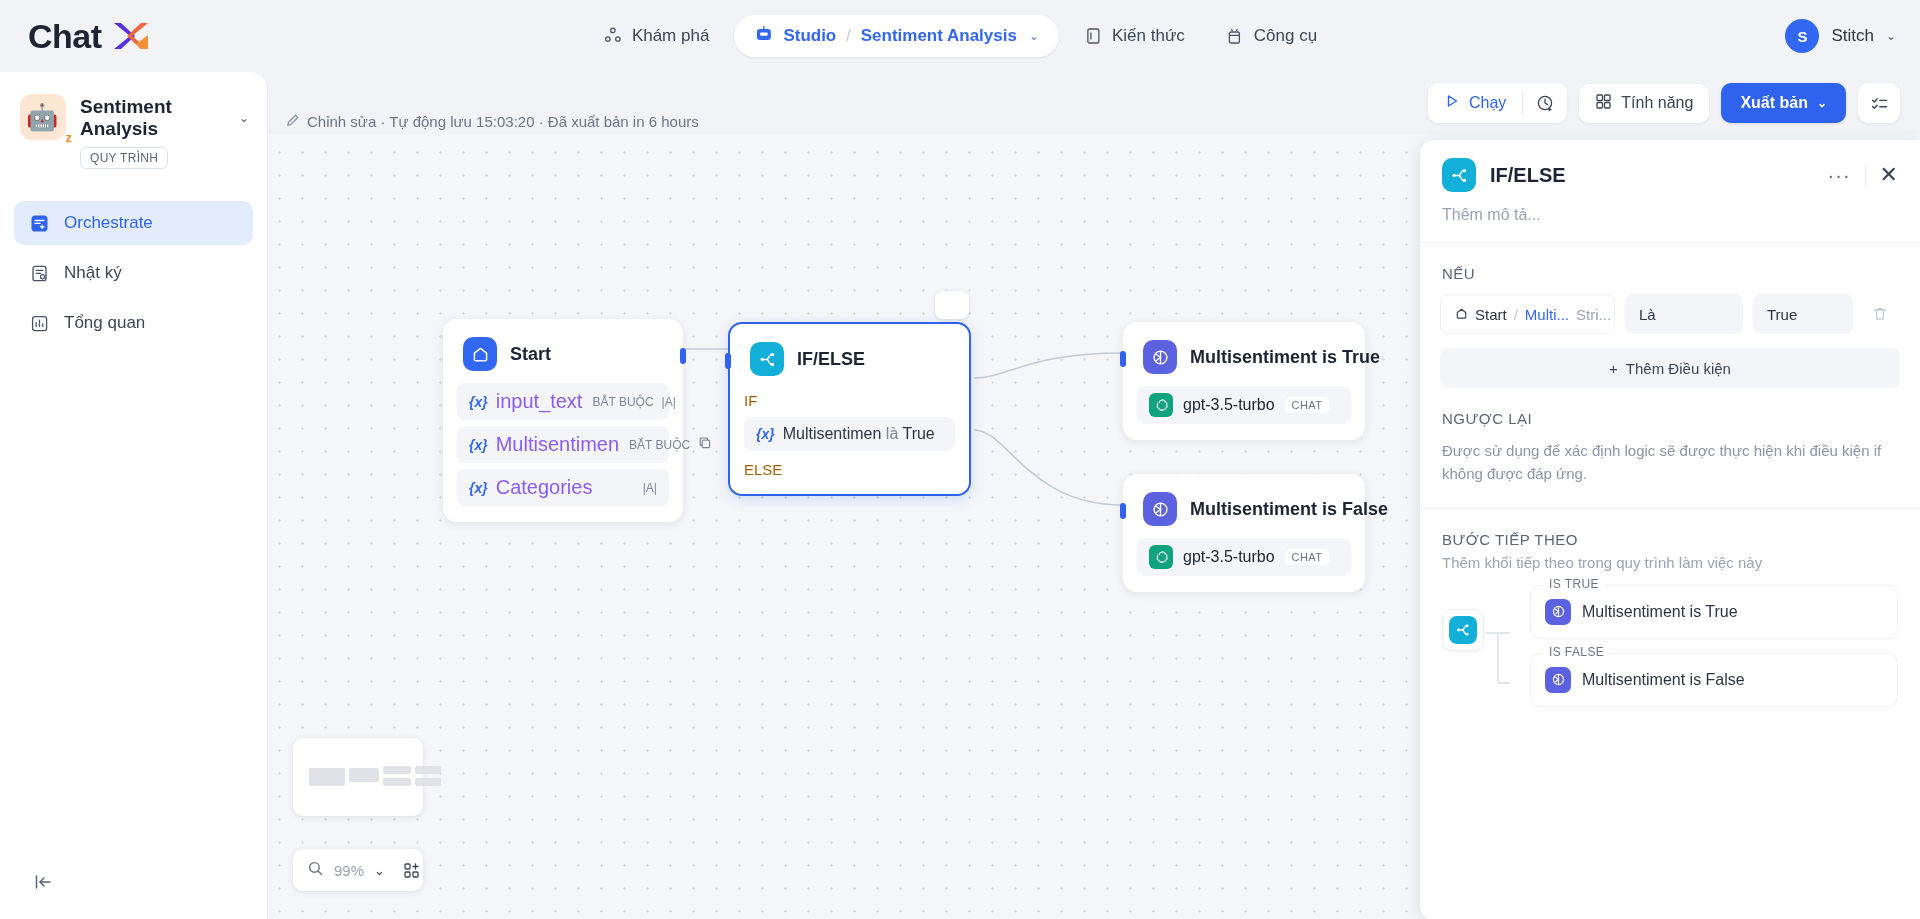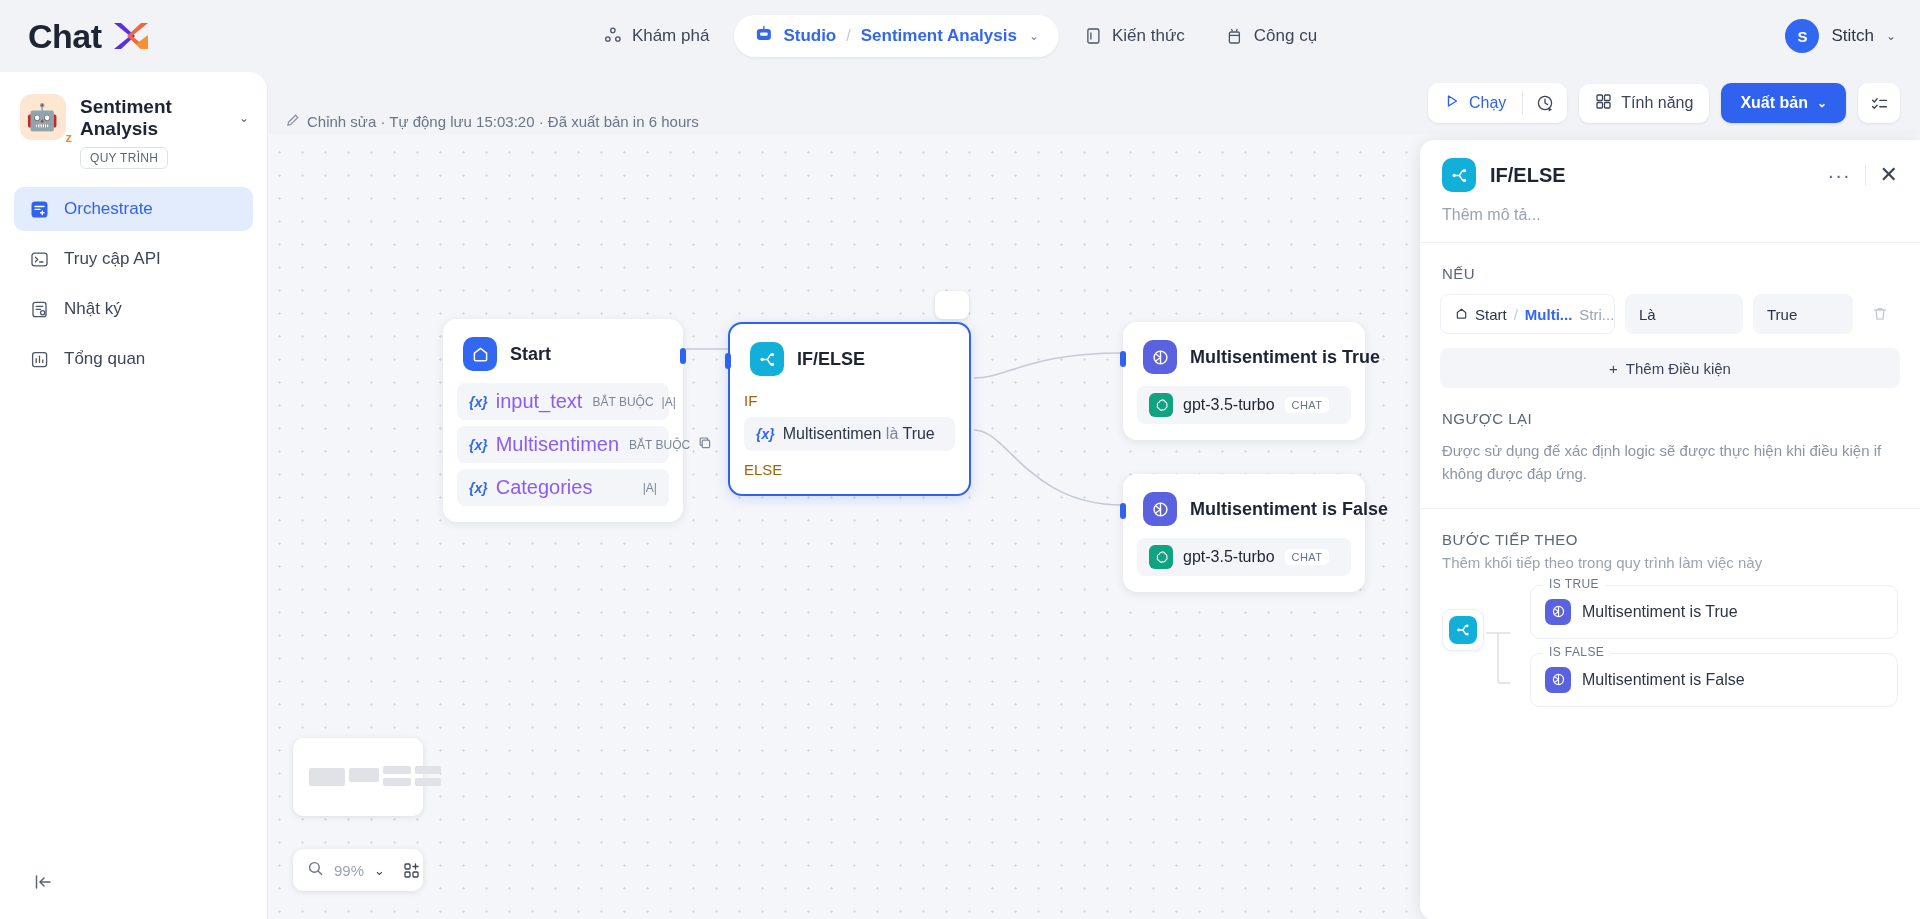--- a/index.html
+++ b/index.html
@@ -65,21 +65,21 @@
   }
   .proj-meta { padding-top: 2px; }
   .proj-title-row { display: flex; align-items: center; gap: 7px; }
   .proj-title { font-size: 19px; font-weight: 700; color: #1d2433; }
   .proj-caret { font-size: 12px; color: #5a6476; }
   .proj-tag {
     display: inline-block; margin-top: 7px; padding: 3px 9px;
     border: 1px solid #dde2ea; border-radius: 6px;
     font-size: 12px; color: #5b6577; letter-spacing: .3px;
   }
-  .nav-list { margin-top: 8px; padding: 0 14px; }
+  .nav-list { margin-top: 22px; padding: 0 14px; }
   .side-item {
     display: flex; align-items: center; gap: 14px;
     padding: 11px 14px; border-radius: 10px; margin-bottom: 6px;
     font-size: 17px; color: #3d4759; cursor: pointer;
   }
   .side-item.active { background: #e3ecfd; color: #2f62ef; font-weight: 500; }
   .side-item .sico { width: 22px; height: 22px; display: flex; align-items: center; justify-content: center; }
   .collapse-btn {
     position: absolute; left: 28px; bottom: 22px; width: 30px; height: 30px;
     display: flex; align-items: center; justify-content: center; cursor: pointer; color: #5a6476;
@@ -229,21 +229,21 @@
     padding: 22px 22px 12px 22px; font-weight: 500;
   }
   .cond-builder { display: flex; align-items: center; gap: 10px; padding: 0 20px; }
   .cb-field {
     background: #f4f5f8; border-radius: 8px; height: 40px;
     display: flex; align-items: center; gap: 7px; padding: 0 14px;
     font-size: 15px; color: #2c3545; cursor: pointer; overflow: hidden;
   }
   .cb-source { width: 175px; background: #fff; border: 1px solid #eceff3; }
   .cb-source .slash { color: #c3cad6; }
-  .cb-source .blue { color: #3267f2; font-weight: 700; }
+  .cb-source .blue { color: #3267f2; font-weight: 400; }
   .cb-source .dim { color: #9aa3b2; }
   .cb-op { width: 118px; }
   .cb-val { width: 100px; }
   .cb-del { width: 34px; display: flex; align-items: center; justify-content: center; color: #c3cad6; cursor: pointer; }
   .add-cond {
     margin: 14px 20px 0 20px; height: 40px; border-radius: 8px; background: #f4f5f8;
     display: flex; align-items: center; justify-content: center; gap: 8px;
     font-size: 15px; color: #3a4456; cursor: pointer;
   }
   .else-desc { padding: 0 22px 22px 22px; font-size: 15px; color: #8b95a6; line-height: 1.55; }
@@ -367,29 +367,20 @@
         <span class="sico">
           <svg width="19" height="19" viewBox="0 0 19 19">
             <rect x="1.5" y="1.5" width="16" height="16" rx="3.6" fill="#2f62ef"></rect>
             <path d="M5 6.5h9M5 9.4h5" stroke="#fff" stroke-width="1.4" stroke-linecap="round"></path>
             <path d="M10.6 12.8h3.4M12.3 11.1v3.4" stroke="#fff" stroke-width="1.4" stroke-linecap="round"></path>
           </svg>
         </span>
         <span>Orchestrate</span>
       </div>
 
-      <div class="side-item">
-        <span class="sico">
-          <svg width="19" height="19" viewBox="0 0 19 19" fill="none" stroke="#4a5568" stroke-width="1.3">
-            <rect x="2" y="3.2" width="15" height="12.6" rx="2.4"></rect>
-            <path d="M5.4 7.3l2.3 2.2-2.3 2.2M9.6 12h3.4" stroke-linecap="round"></path>
-          </svg>
-        </span>
-        <span>Truy cập API</span>
-      </div>
 
       <div class="side-item">
         <span class="sico">
           <svg width="19" height="19" viewBox="0 0 19 19" fill="none" stroke="#4a5568" stroke-width="1.3">
             <rect x="3" y="2.4" width="13" height="14.2" rx="2.2"></rect>
             <path d="M6.2 6.3h6.6M6.2 9.3h4.4" stroke-linecap="round"></path>
             <circle cx="12.6" cy="12.8" r="2.1"></circle>
           </svg>
         </span>
         <span>Nhật ký</span>

